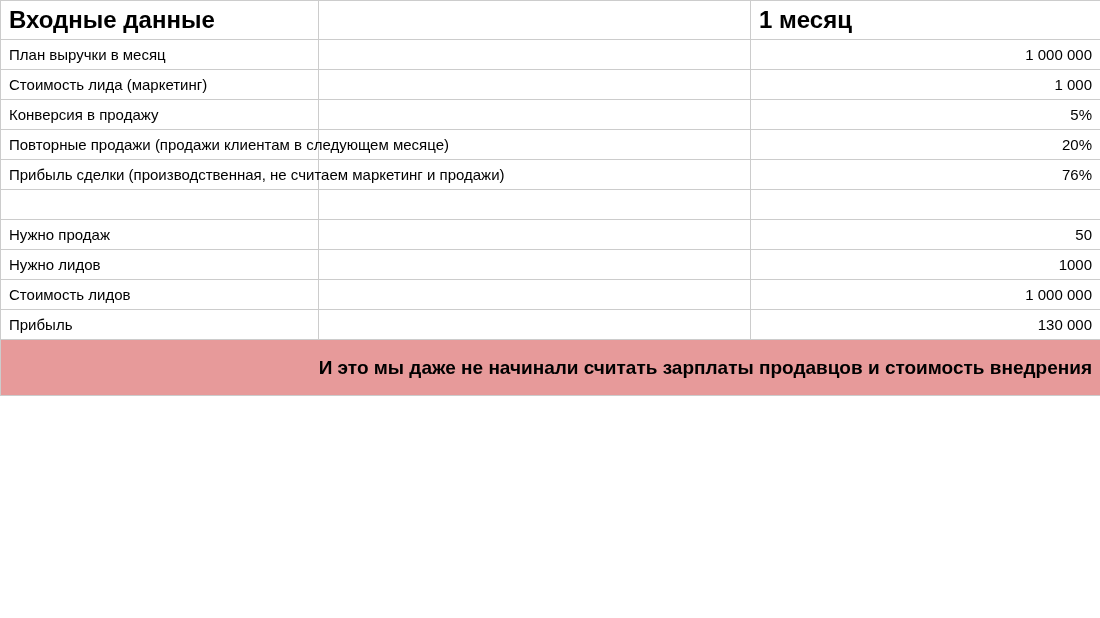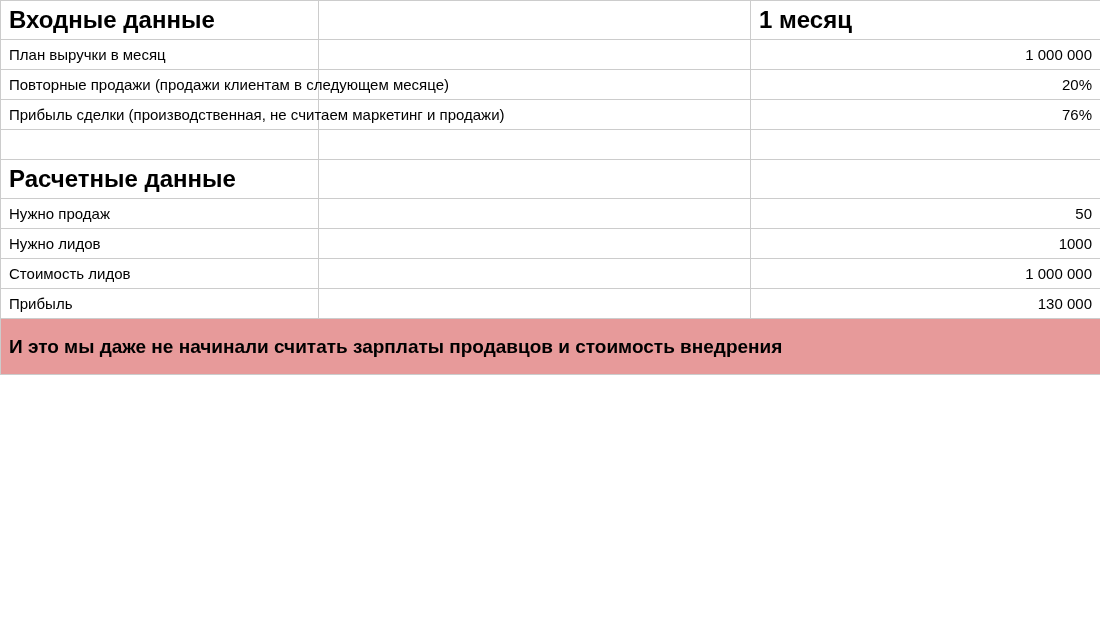--- a/index.html
+++ b/index.html
@@ -34,21 +34,21 @@
       font-size: 24px;
       height: 38px;
     }
     .right { text-align: right; padding-left: 48px; }
     .hl {
       background-color: #e79a9a;
     }
     .footer-row td {
       background-color: #e79a9a;
       font-weight: 700;
-      text-align: left;
+      text-align: right;
       font-size: 19px;
       height: 56px;
     }
     .spacer td {
       height: 30px;
     }
     
     .spill { position: relative; z-index: 2; }
   </style>
 </head>
@@ -67,41 +67,46 @@
       <td class="header-bold"></td>
       <td class="header-bold">1 месяц</td>
     </tr>
 
     <tr>
       <td class="spill">План выручки в месяц</td>
       <td></td>
       <td class="right">1 000 000</td>
     </tr>
     <tr>
+      <td class="spill">Стоимость лида (маркетинг)</td>
+      <td></td>
+      <td class="right">1 000</td>
+    </tr>
+    <tr>
+      <td class="spill">Конверсия в продажу</td>
+      <td></td>
+      <td class="right">5%</td>
+    </tr>
+    <tr>
       <td class="spill">Повторные продажи (продажи клиентам в следующем месяце)</td>
       <td></td>
       <td class="right">20%</td>
     </tr>
     <tr>
       <td class="spill">Прибыль сделки (производственная, не считаем маркетинг и продажи)</td>
       <td></td>
       <td class="right">76%</td>
     </tr>
 
     <tr class="spacer">
       <td></td>
       <td></td>
       <td></td>
     </tr>
 
-    <tr>
-      <td class="header-bold spill">Расчетные данные</td>
-      <td class="header-bold"></td>
-      <td class="header-bold"></td>
-    </tr>
 
     <tr>
       <td class="spill">Нужно продаж</td>
       <td></td>
       <td class="right">50</td>
     </tr>
     <tr>
       <td class="spill">Нужно лидов</td>
       <td></td>
       <td class="right">1000</td>

